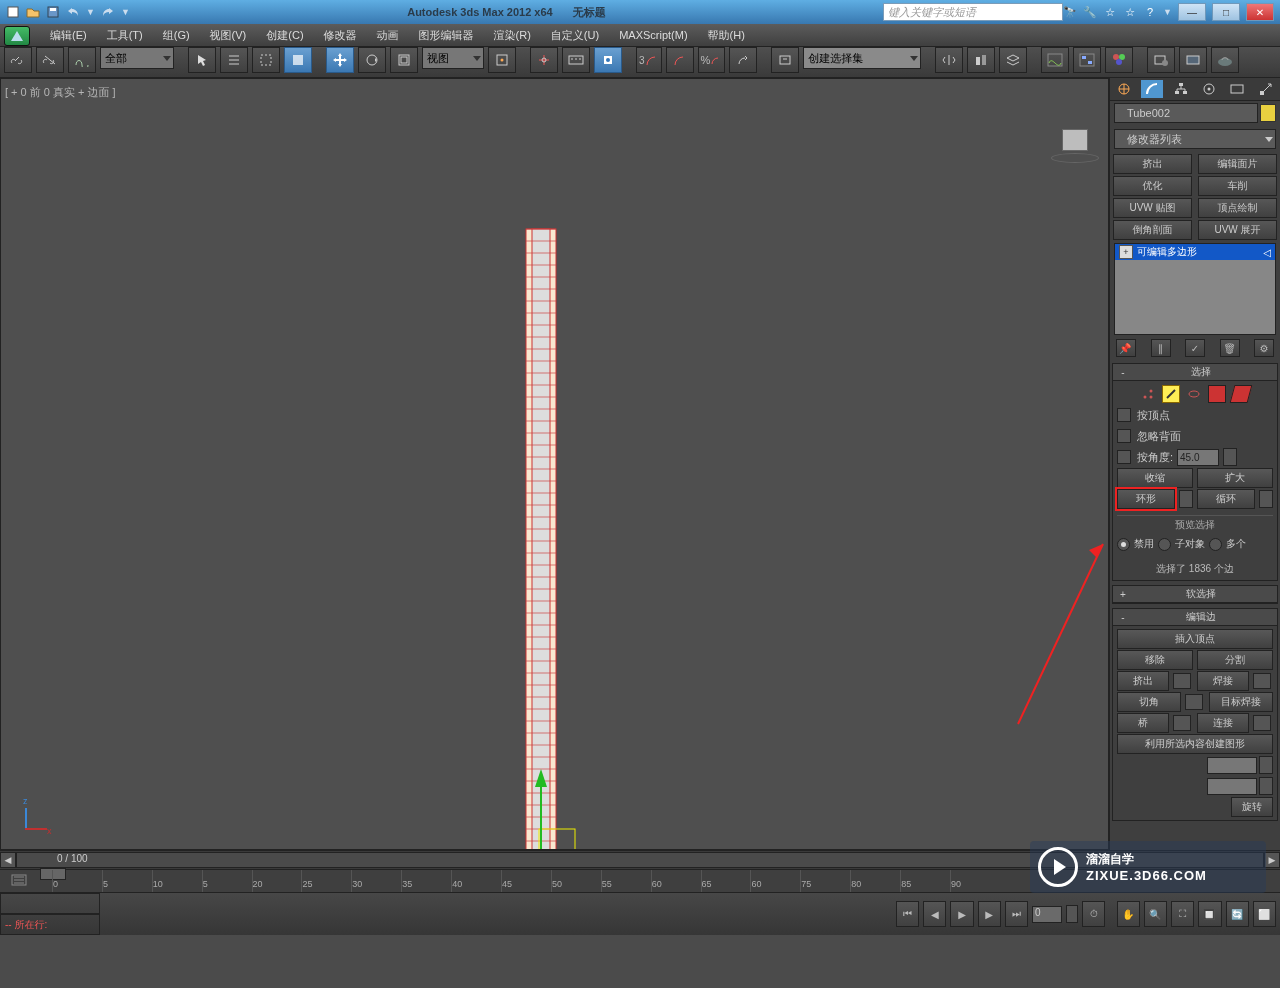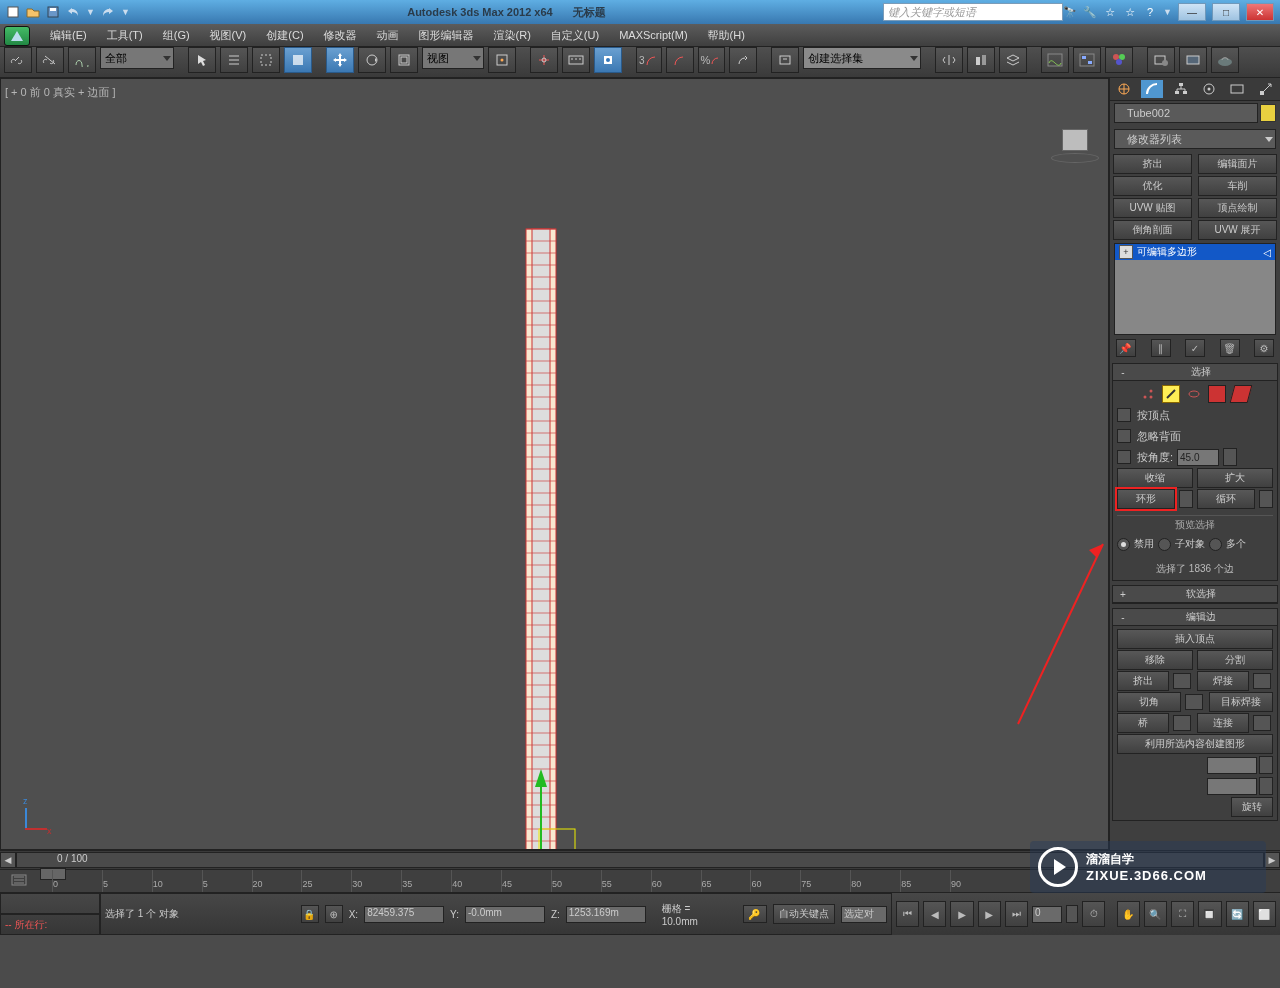--- a/index.html
+++ b/index.html
@@ -670,35 +670,20 @@
       <div class="tick">90</div>
   </div>
 </div>
 
 <div class="status">
   <div class="status-left">
     <div class="row"></div>
     <div class="row red"><span>--</span>&nbsp;<span>所在行:</span></div>
   </div>
   <div class="status-mid">
-    <div class="row">
-      <span style="width:190px">选择了 1 个 对象</span>
-      <span class="tb" style="width:16px;height:16px">🔒</span>
-      <span class="tb" style="width:16px;height:16px">⊕</span>
-      <span>X:</span>
-        <span class="coord">82459.375</span>
-      <span>Y:</span>
-        <span class="coord">-0.0mm</span>
-      <span>Z:</span>
-        <span class="coord">1253.169m</span>
-      <span style="margin-left:10px">栅格 = 10.0mm</span>
-      <span class="tb" style="width:22px;height:16px;margin-left:8px">🔑</span>
-      <div class="btn" style="flex:0 0 60px">自动关键点</div>
-      <div class="coord" style="width:40px">选定对</div>
-    </div>
   </div>
   <div class="status-right">
     <div class="tb">⏮</div>
     <div class="tb">◀</div>
     <div class="tb">▶</div>
     <div class="tb">▶</div>
     <div class="tb">⏭</div>
     <div class="coord" style="width:30px">0</div>
       <span class="spin-up"></span>
     <div class="tb">⏱</div>

